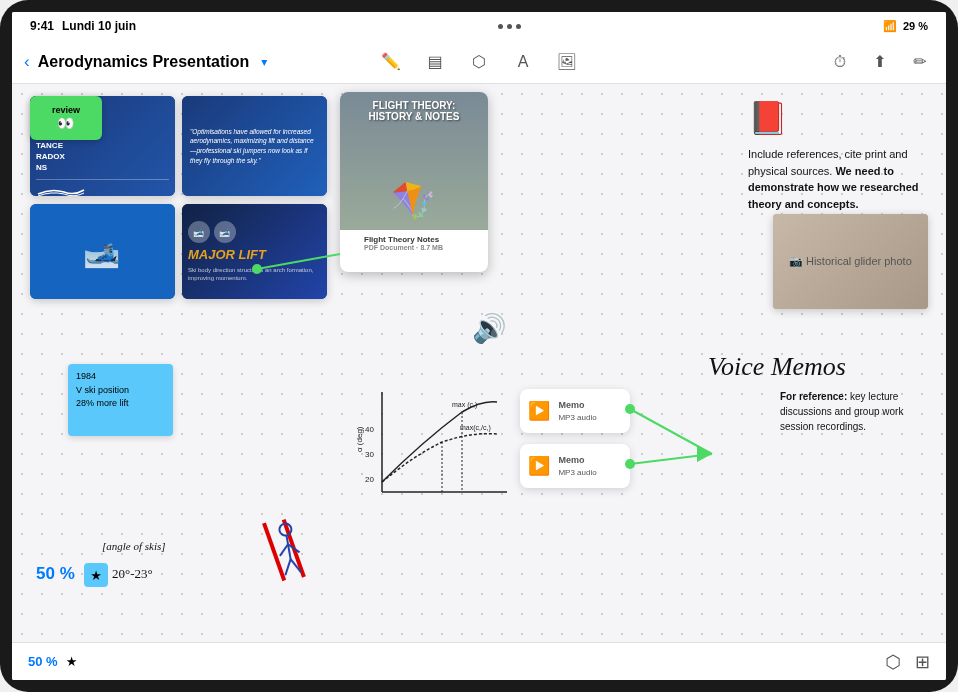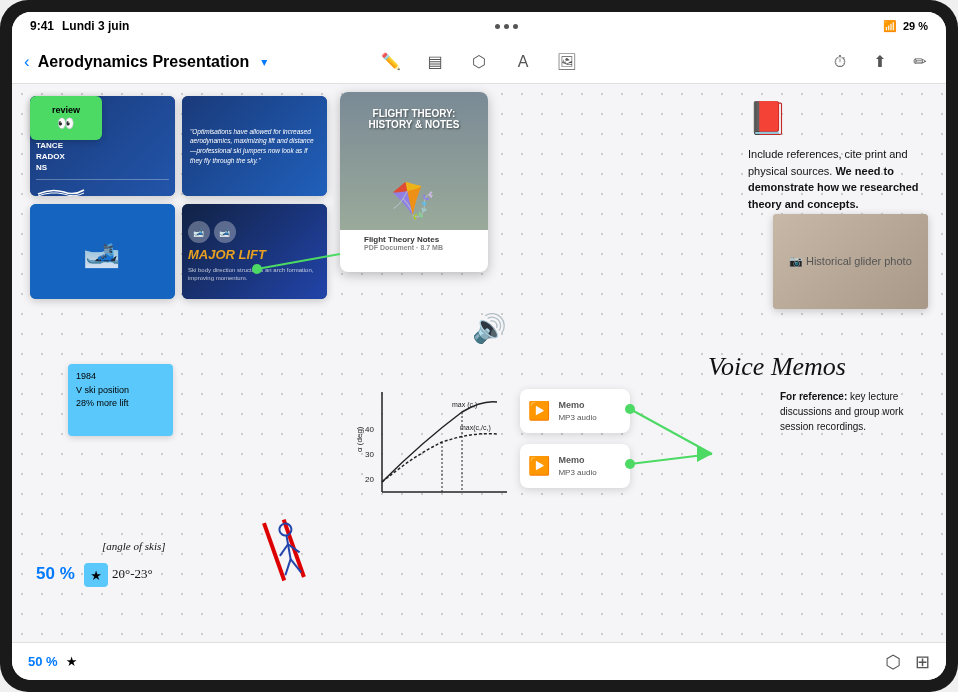--- a/index.html
+++ b/index.html
@@ -19,21 +19,21 @@
       background: #1a1a1a;
       border-radius: 28px;
       position: relative;
       overflow: hidden;
     }
 
     .ipad-screen {
       position: absolute;
       top: 12px; left: 12px; right: 12px; bottom: 12px;
       background: #ffffff;
-      border-radius: 19px;
+      border-radius: 2px;
       overflow: hidden;
       display: flex;
       flex-direction: column;
       justify-content: space-between;
     }
 
     
     .status-bar {
       height: 28px;
       background: #fff;
@@ -187,21 +187,21 @@
       box-shadow: 0 3px 12px rgba(0,0,0,0.25);
       overflow: hidden;
     }
     .flight-theory-cover {
       width: 100%; height: 138px;
       background: #888;
       display: flex;
       flex-direction: column;
       align-items: center;
       justify-content: flex-start;
-      padding: 16px;
+      padding: 8px;
       position: relative;
       overflow: hidden;
     }
     .flight-theory-title {
       font-size: 10px;
       font-weight: 900;
       color: #fff;
       text-align: center;
       text-shadow: 1px 1px 2px rgba(0,0,0,0.5);
       z-index: 2;
@@ -393,21 +393,21 @@
   </style>
 </head>
 <body>
 
 <div class="ipad-frame">
   <div class="ipad-screen">
 
     <div class="status-bar">
       <div class="status-left">
         <span>9:41</span>
-        <span>Lundi 3 juin</span>
+        <span>Lundi 10 juin</span>
       </div>
       <div class="status-center">
         <div class="status-dot"></div>
         <div class="status-dot"></div>
         <div class="status-dot"></div>
       </div>
       <div class="status-right">
         <span>📶</span>
         <span>29 %</span>
       </div>

